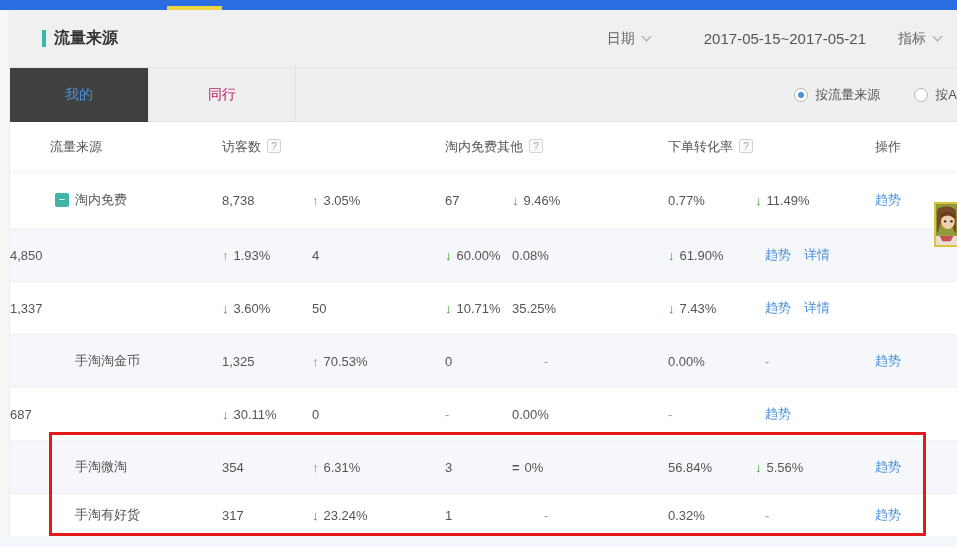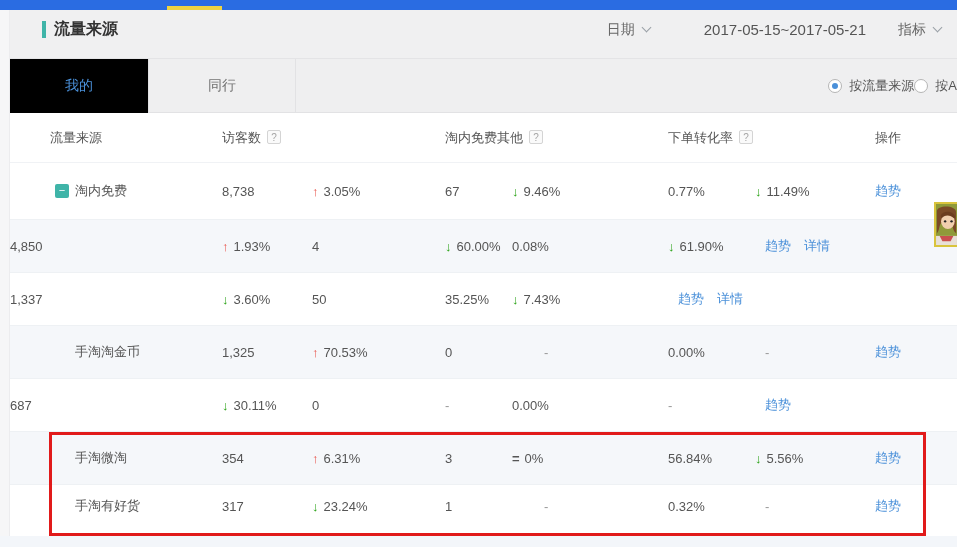--- a/index.html
+++ b/index.html
@@ -4,36 +4,36 @@
 <style>
   *{margin:0;padding:0;box-sizing:border-box}
   html,body{width:957px;height:547px}
   body{font-family:"Liberation Sans","DejaVu Sans",sans-serif;background:#fff;position:relative;overflow:hidden;color:#555}
 
   .topbar{position:absolute;top:0;left:0;width:957px;height:10px;background:var(--accent-blue,#2a6ce2);z-index:1}
   .topbar-indicator{position:absolute;left:167px;bottom:0;width:55px;height:4px;background:var(--accent-yellow,#efd440)}
 
   .left-strip{position:absolute;top:10px;left:0;width:10px;height:537px;background:#f6f6f7;border-right:1px solid #ececee}
 
-  .content{position:absolute;left:10px;top:1px;width:947px}
+  .content{position:absolute;left:10px;top:10px;width:947px}
 
   .panel-header{height:57px;background:#f0f0f1;display:flex;align-items:center;justify-content:space-between;padding:0 16px 0 32px}
   .title-wrap{display:flex;align-items:center}
   .title-accent{width:4px;height:17px;background:var(--teal,#3fb4a8);margin-right:8px}
   .page-title{font-size:16px;font-weight:bold;color:#333}
   .header-right{display:flex;align-items:center;font-size:14px;color:#666}
   .dropdown{display:inline-flex;align-items:center;cursor:pointer}
   .chev{display:inline-block;width:7px;height:7px;border-right:1px solid #9aa0a6;border-bottom:1px solid #9aa0a6;transform:rotate(45deg);margin-left:8px;margin-top:-5px}
   .date-range{font-size:15px;color:#555;margin:0 32px 0 54px;cursor:pointer}
 
   .tabbar{height:55px;background:#efeff0;border-top:1px solid #e4e4e6;border-bottom:1px solid #e2e2e4;display:flex;align-items:stretch}
-  .tab{width:139px;display:flex;align-items:center;justify-content:center;font-size:14px;color:#737373;border-right:1px solid #e2e2e4;cursor:pointer}
+  .tab{width:139px;display:flex;align-items:center;justify-content:center;font-size:14px;color:#be185d;border-right:1px solid #e2e2e4;cursor:pointer}
   .tab.second{width:147px}
-  .tab.active{background:#000000;color:var(--link-blue,#4a90d9);margin-bottom:-1px}
-  .tab-rest{flex:1;display:flex;align-items:center;justify-content:flex-end;overflow:hidden}
+  .tab.active{background:#404040;color:var(--link-blue,#4a90d9);margin-bottom:-1px}
+  .tab-rest{flex:1;display:flex;align-items:center;justify-content:flex-end;gap:34px;overflow:hidden}
   .radio{display:inline-flex;align-items:center;font-size:13px;color:#555;cursor:pointer;white-space:nowrap}
   .rb{width:14px;height:14px;border-radius:50%;border:1px solid #b5b5b5;background:#fff;margin-right:7px;position:relative;flex:none}
   .rb.selected::after{content:"";position:absolute;left:3px;top:3px;width:6px;height:6px;border-radius:50%;background:var(--link-blue,#3f89dc)}
 
   .table{background:#fff}
   .thead{display:grid;grid-template-columns:212px 223px 223px 197px 1fr;height:50px;align-items:center;font-size:13px;color:#555;border-bottom:1px solid #f0f2f5}
   .hc.src{padding-left:40px}
   .hc.act{padding-left:10px}
   .help{display:inline-block;width:14px;height:14px;line-height:13px;text-align:center;border:1px solid #d4d4d4;border-radius:2px;background:#fafafa;color:#a5a5a5;font-size:10px;margin-left:6px;vertical-align:1px;cursor:pointer}
 
@@ -147,20 +147,21 @@
     <div class="c actions">
             <span class="link">趋势</span>
             <span class="link">详情</span>
           </div>
   </div>
 
   <div class="trow">
     <div class="c num">1,337</div>
     <div class="c chg"><span class="arrow down">↓</span>3.60%</div>
     <div class="c num">50</div>
+    <div class="c chg"><span class="arrow down">↓</span>10.71%</div>
     <div class="c num">35.25%</div>
     <div class="c chg"><span class="arrow down">↓</span>7.43%</div>
     <div class="c actions">
             <span class="link">趋势</span>
             <span class="link">详情</span>
           </div>
   </div>
 
   <div class="trow alt">
     <div class="c src">

